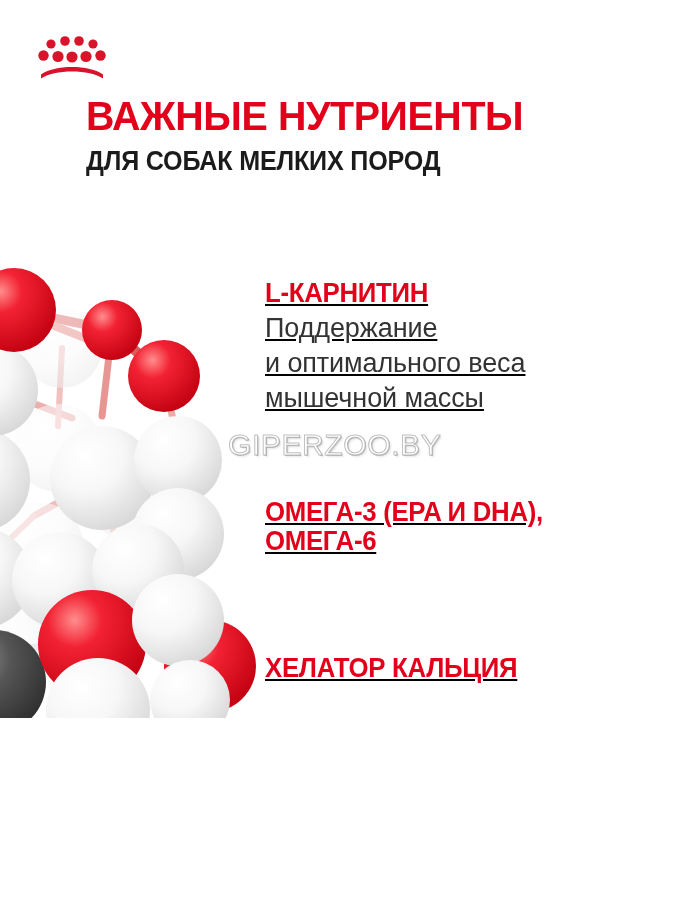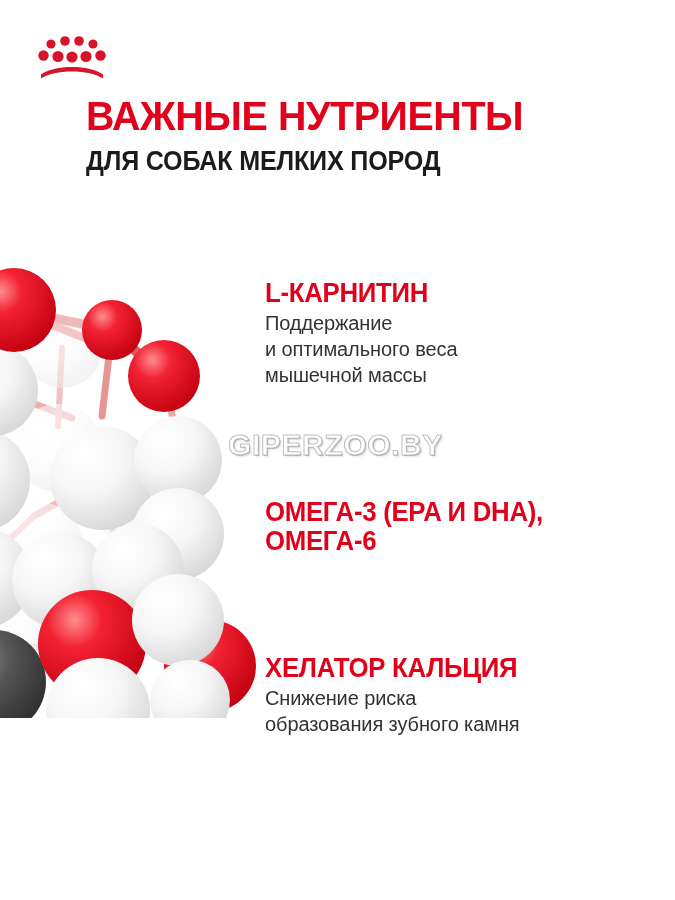--- a/index.html
+++ b/index.html
@@ -62,54 +62,54 @@
     width:330px; height:470px;
     pointer-events:none;
   }
   .molecule svg { display:block; width:330px; height:470px; }
 
   
   .watermark {
     position:absolute;
     left:228px; top:428px;
     font-size:30px;
-    font-weight:bold;
+    font-weight:normal;
     letter-spacing:0.6px;
     color:#ffffff;
     -webkit-text-stroke:1px rgba(140,140,140,0.55);
     text-shadow:
        1px 1px 0 rgba(120,120,120,0.30),
        2px 2px 2px rgba(120,120,120,0.18);
     white-space:nowrap;
     z-index:6;
   }
 
   
   .content { position:absolute; left:265px; top:0; width:410px; }
 
-  .block { position:absolute; left:0; width:410px; }
+  .block { position:absolute; left:0; width:410px;text-decoration:underline; }
   .block-1 { top:279px; }
   .block-2 { top:498px; }
   .block-3 { top:654px; }
 
   .block h2 {
     font-size:27px;
     font-weight:bold;
     color:#E2001A;
     line-height:1.09;
     letter-spacing:-0.3px;
     margin-bottom:3px;
     transform:scaleX(0.955);
     transform-origin:left center;
     white-space:nowrap;
   }
   .block h2.wrap { white-space:normal; }
 
   .block p {
-    font-size:20px;
+    font-size:27px;
     font-weight:400;
     color:#333333;
     line-height:1.28;
     letter-spacing:-0.1px;
   }
   .block p span { display:block; white-space:nowrap; }
 </style>
 </head>
 <body>
 
@@ -227,20 +227,16 @@
 
     <div class="block block-2">
       <h2 class="wrap">
         <span style="display:block; white-space:nowrap;">ОМЕГА-3 (EPA И DHA),</span>
         <span style="display:block; white-space:nowrap;">ОМЕГА-6</span>
       </h2>
     </div>
 
     <div class="block block-3">
       <h2>ХЕЛАТОР КАЛЬЦИЯ</h2>
-      <p>
-        <span>Снижение риска</span>
-        <span>образования зубного камня</span>
-      </p>
     </div>
 
   </div>
 </div>
 
 </body></html>

